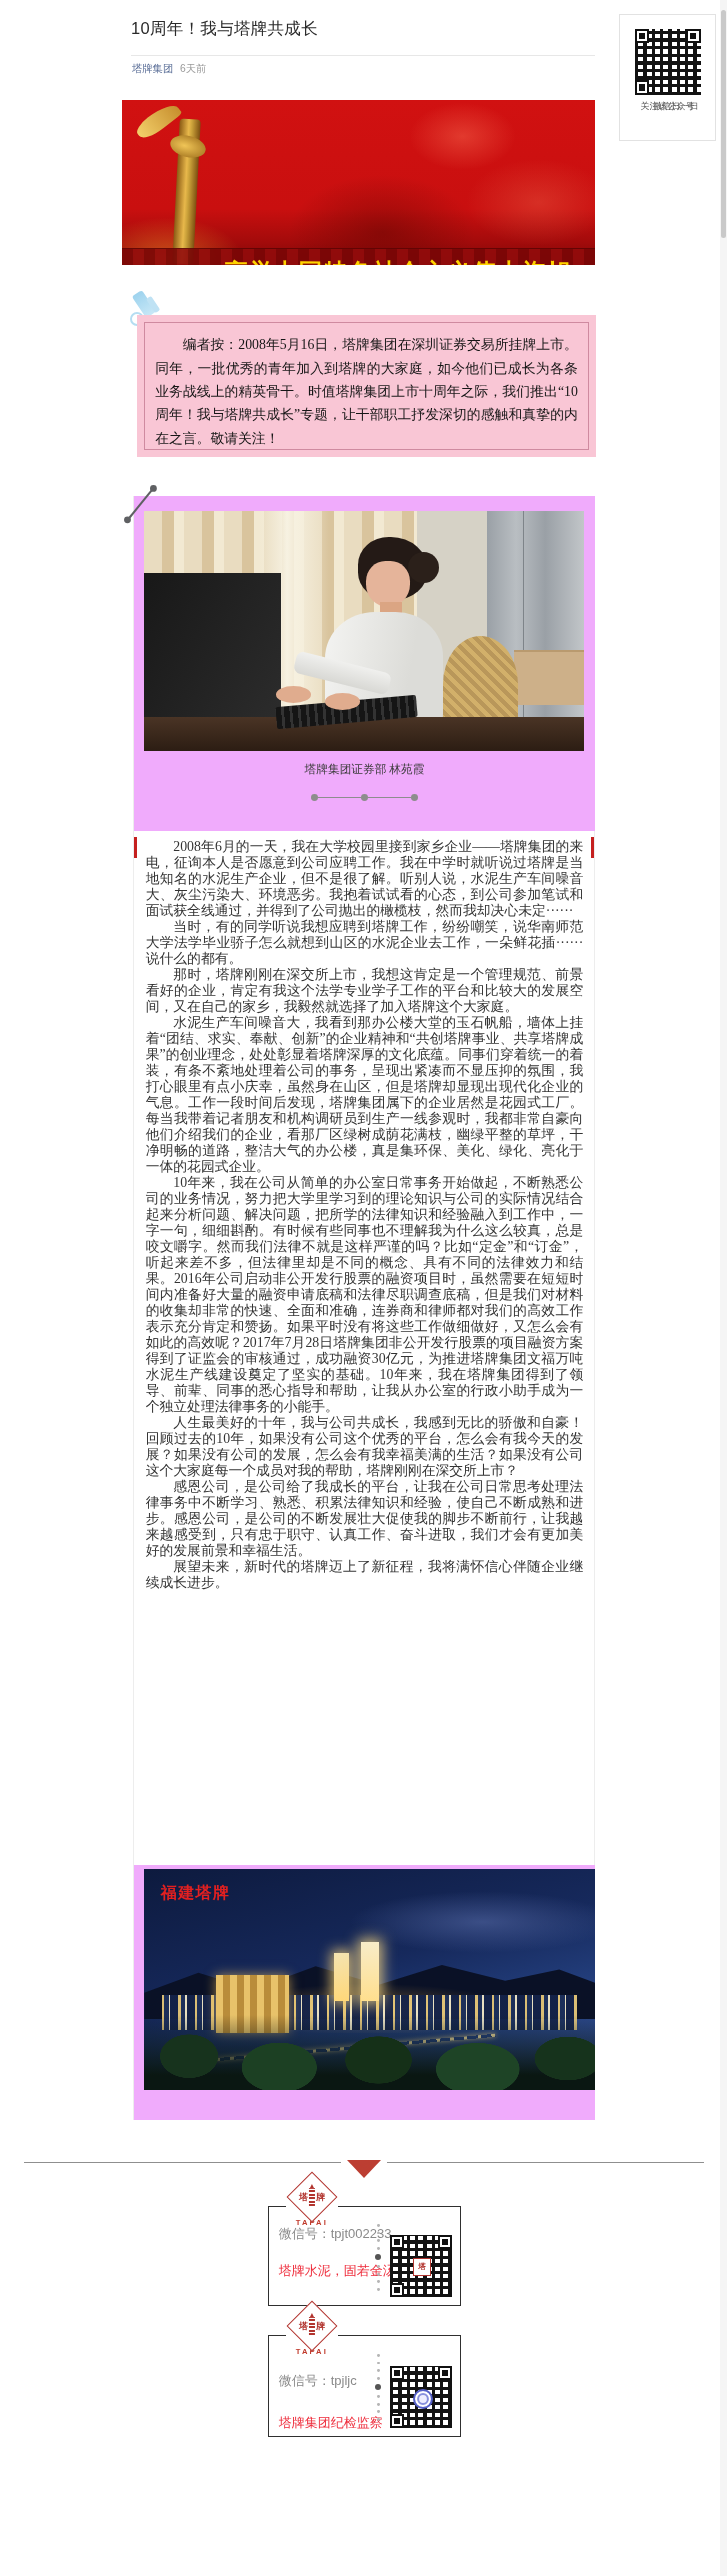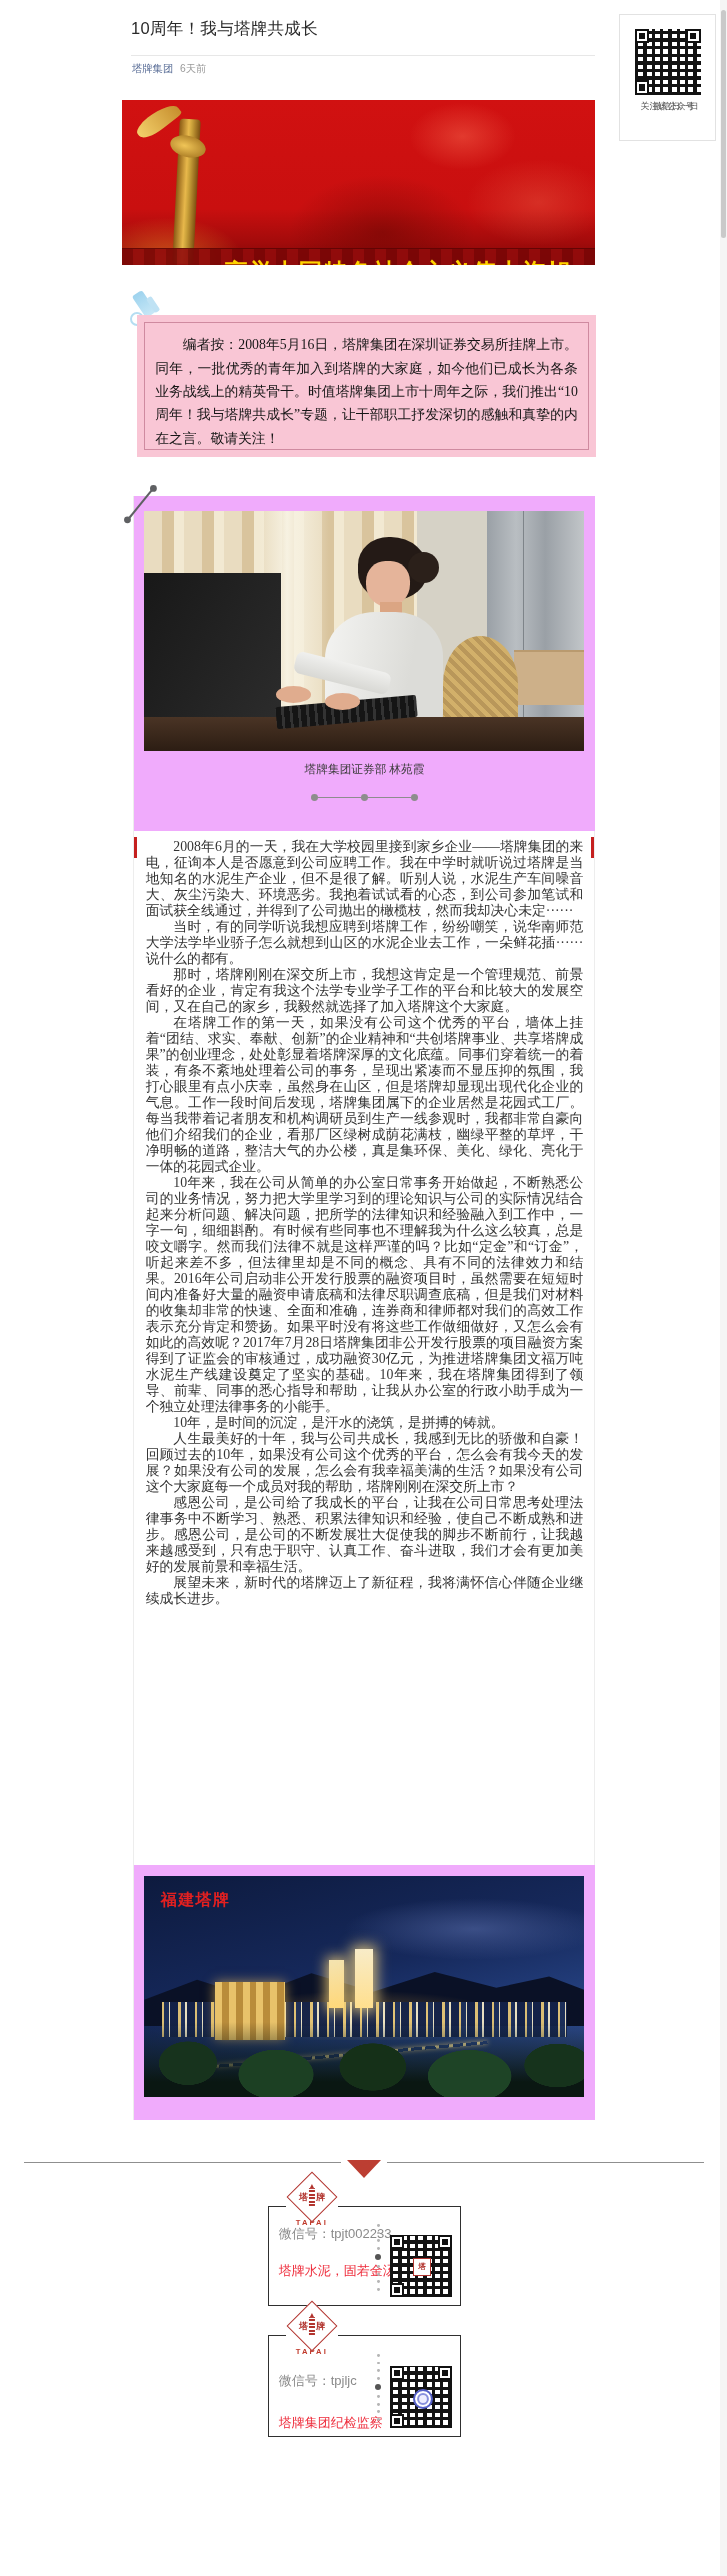--- a/index.html
+++ b/index.html
@@ -104,22 +104,22 @@
 
   .red-accent{position:absolute;width:2.8px;height:20.7px;top:341px;background:#c5201f;}
   .red-accent.left{left:0;} .red-accent.right{right:0;}
 
   #article{position:absolute;left:0;top:343px;width:461px;box-sizing:border-box;padding:0 11.7px;}
   #article p{font-family:"Liberation Serif",serif;font-size:13.8px;line-height:16px;color:#333;
       text-align:justify;text-indent:2em;margin:0;}
 
   
   #factory-card{top:1369px;height:255px;}
-  #photo2{position:absolute;left:10.3px;top:11px;width:440px;height:221px;overflow:hidden;
-      background:linear-gradient(165deg,#0d1a3e 0%,#16295c 45%,#24407f 70%,#3a57a0 100%);}
+  #photo2{position:absolute;left:10.3px;top:4px;width:440px;height:221px;overflow:hidden;
+      background:linear-gradient(165deg,#0d1a3e 0%,#16295c 45%,#24407f 70%,#3a57a0 100%);padding-left:11px;}
   .f-cloud{position:absolute;left:40%;top:4%;width:70%;height:40%;
       background:radial-gradient(60% 50% at 50% 50%,rgba(90,110,170,.55),transparent 70%);}
   .f-mount{position:absolute;left:0;top:38%;width:100%;height:30%;background:#0a1126;
       clip-path:polygon(0 60%,12% 30%,24% 55%,38% 20%,52% 48%,66% 18%,80% 42%,92% 25%,100% 45%,100% 100%,0 100%);}
   .f-glow{position:absolute;left:8%;top:48%;width:84%;height:26%;
       background:radial-gradient(50% 60% at 50% 60%,rgba(255,190,80,.35),transparent 75%);}
   .f-build{position:absolute;left:4%;top:57%;width:92%;height:16%;
       background:repeating-linear-gradient(90deg,rgba(255,220,130,.85) 0 2.1px,rgba(30,50,95,.9) 2.1px 6.9px,
       rgba(255,245,210,.9) 6.9px 8.3px,rgba(20,35,75,.9) 8.3px 16.5px);}
   .f-t1{position:absolute;left:42%;top:38%;width:15px;height:48px;background:linear-gradient(180deg,#f4e3b0,#ffd87a);
@@ -254,23 +254,22 @@
     </div>
   </div>
 
   <div class="red-accent left"></div>
   <div class="red-accent right"></div>
 
   <div id="article">
     <p>2008年6月的一天，我在大学校园里接到家乡企业——塔牌集团的来电，征询本人是否愿意到公司应聘工作。我在中学时就听说过塔牌是当地知名的水泥生产企业，但不是很了解。听别人说，水泥生产车间噪音大、灰尘污染大、环境恶劣。我抱着试试看的心态，到公司参加笔试和面试获全线通过，并得到了公司抛出的橄榄枝，然而我却决心未定······</p>
     <p>当时，有的同学听说我想应聘到塔牌工作，纷纷嘲笑，说华南师范大学法学毕业骄子怎么就想到山区的水泥企业去工作，一朵鲜花插······说什么的都有。</p>
     <p>那时，塔牌刚刚在深交所上市，我想这肯定是一个管理规范、前景看好的企业，肯定有我这个法学专业学子工作的平台和比较大的发展空间，又在自己的家乡，我毅然就选择了加入塔牌这个大家庭。</p>
-    <p>在塔牌工作的第一天，如果没有公司这个优秀的平台，墙体上挂着“团结、求实、奉献、创新”的企业精神和“共创塔牌事业、共享塔牌成果”的创业理念，处处彰显着塔牌深厚的文化底蕴。同事们穿着统一的着装，有条不紊地处理着公司的事务，呈现出紧凑而不显压抑的氛围，我打心眼里有点小庆幸，虽然身在山区，但是塔牌却显现出现代化企业的气息。工作一段时间后发现，塔牌集团属下的企业居然是花园式工厂。每当我带着记者朋友和机构调研员到生产一线参观时，我都非常自豪向他们介绍我们的企业，看那厂区绿树成荫花满枝，幽绿平整的草坪，干净明畅的道路，整洁大气的办公楼，真是集环保、美化、绿化、亮化于一体的花园式企业。</p>
+    <p>水泥生产车间噪音大，我看到那办公楼大堂的玉石帆船，墙体上挂着“团结、求实、奉献、创新”的企业精神和“共创塔牌事业、共享塔牌成果”的创业理念，处处彰显着塔牌深厚的文化底蕴。同事们穿着统一的着装，有条不紊地处理着公司的事务，呈现出紧凑而不显压抑的氛围，我打心眼里有点小庆幸，虽然身在山区，但是塔牌却显现出现代化企业的气息。工作一段时间后发现，塔牌集团属下的企业居然是花园式工厂。每当我带着记者朋友和机构调研员到生产一线参观时，我都非常自豪向他们介绍我们的企业，看那厂区绿树成荫花满枝，幽绿平整的草坪，干净明畅的道路，整洁大气的办公楼，真是集环保、美化、绿化、亮化于一体的花园式企业。</p>
     <p>10年来，我在公司从简单的办公室日常事务开始做起，不断熟悉公司的业务情况，努力把大学里学习到的理论知识与公司的实际情况结合起来分析问题、解决问题，把所学的法律知识和经验融入到工作中，一字一句，细细斟酌。有时候有些同事也不理解我为什么这么较真，总是咬文嚼字。然而我们法律不就是这样严谨的吗？比如“定金”和“订金”，听起来差不多，但法律里却是不同的概念、具有不同的法律效力和结果。2016年公司启动非公开发行股票的融资项目时，虽然需要在短短时间内准备好大量的融资申请底稿和法律尽职调查底稿，但是我们对材料的收集却非常的快速、全面和准确，连券商和律师都对我们的高效工作表示充分肯定和赞扬。如果平时没有将这些工作做细做好，又怎么会有如此的高效呢？2017年7月28日塔牌集团非公开发行股票的项目融资方案得到了证监会的审核通过，成功融资30亿元，为推进塔牌集团文福万吨水泥生产线建设奠定了坚实的基础。10年来，我在塔牌集团得到了领导、前辈、同事的悉心指导和帮助，让我从办公室的行政小助手成为一个独立处理法律事务的小能手。</p>
-    <p>10年，是时间的沉淀，是汗水的浇筑，是拼搏的铸就。</p>
     <p>人生最美好的十年，我与公司共成长，我感到无比的骄傲和自豪！回顾过去的10年，如果没有公司这个优秀的平台，怎么会有我今天的发展？如果没有公司的发展，怎么会有我幸福美满的生活？如果没有公司这个大家庭每一个成员对我的帮助，塔牌刚刚在深交所上市？</p>
     <p>感恩公司，是公司给了我成长的平台，让我在公司日常思考处理法律事务中不断学习、熟悉、积累法律知识和经验，使自己不断成熟和进步。感恩公司，是公司的不断发展壮大促使我的脚步不断前行，让我越来越感受到，只有忠于职守、认真工作、奋斗进取，我们才会有更加美好的发展前景和幸福生活。</p>
     <p>展望未来，新时代的塔牌迈上了新征程，我将满怀信心伴随企业继续成长进步。</p>
   </div>
 
   <div class="graycard" id="factory-card">
     <div id="photo2">
       <div class="f-cloud"></div>
       <div class="f-mount"></div>
       <div class="f-glow"></div>

